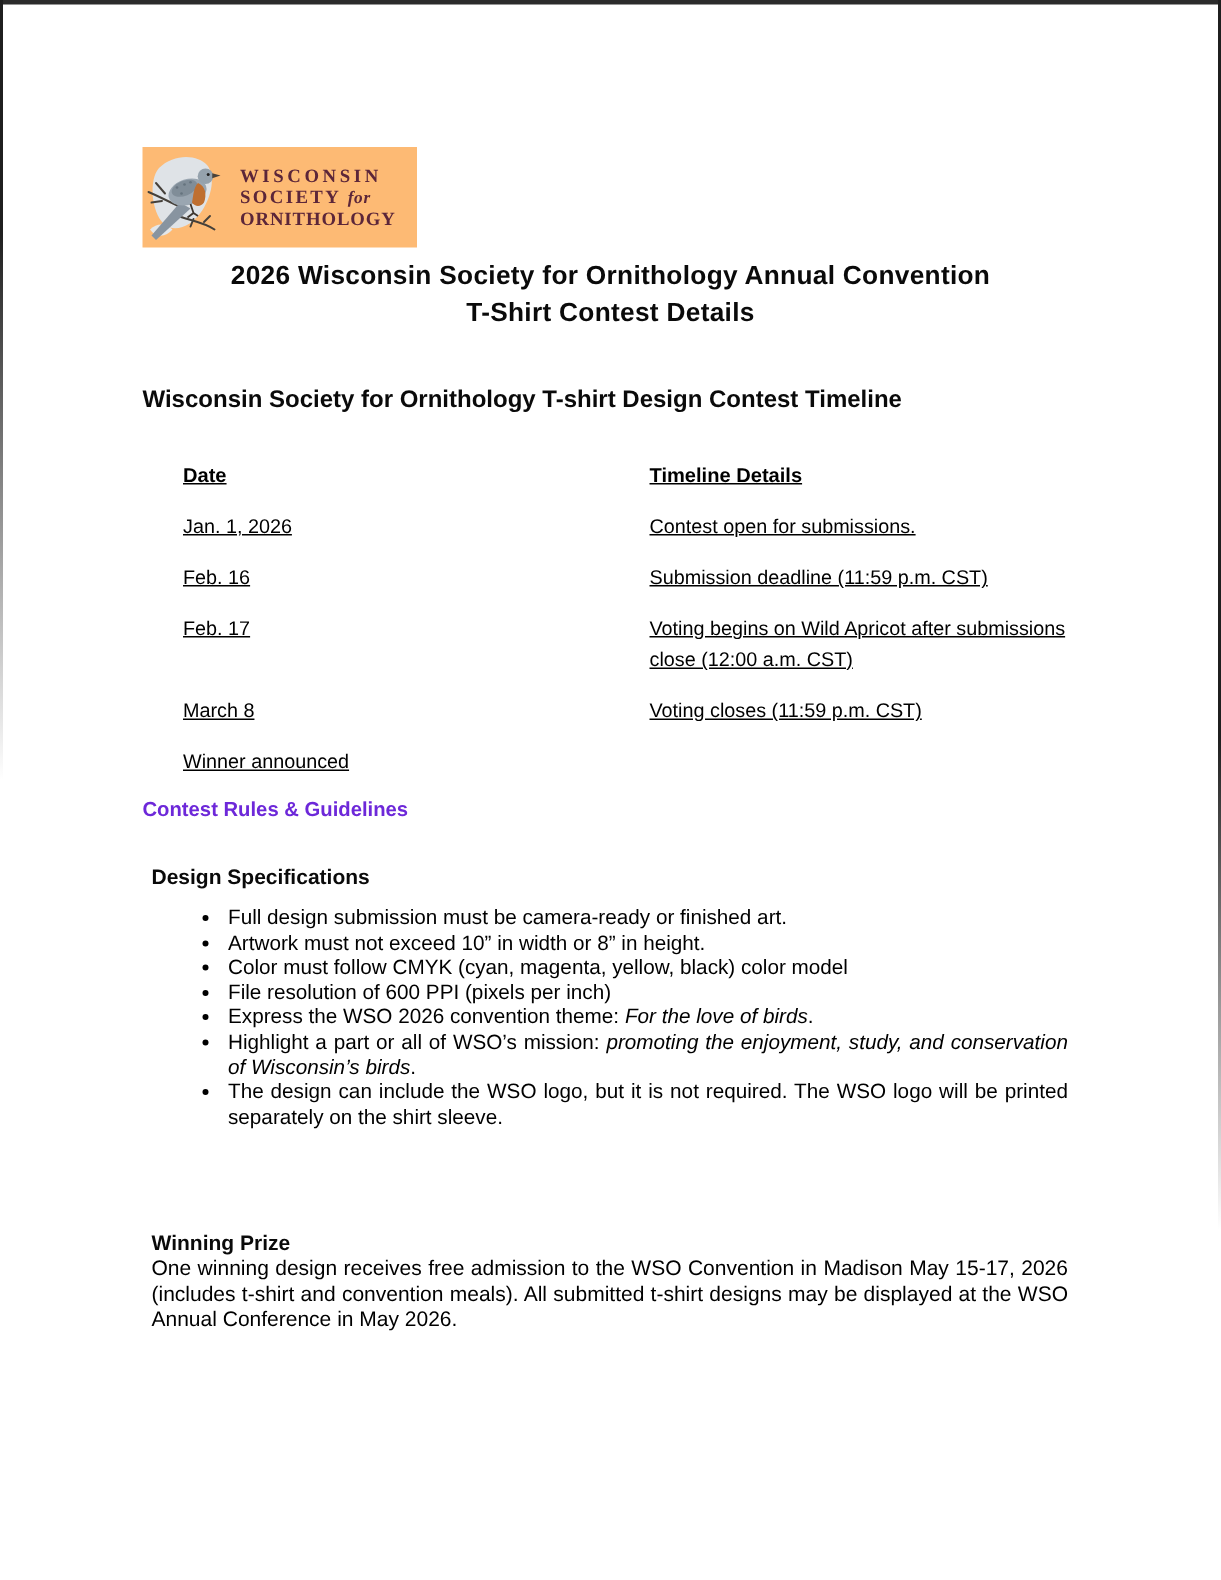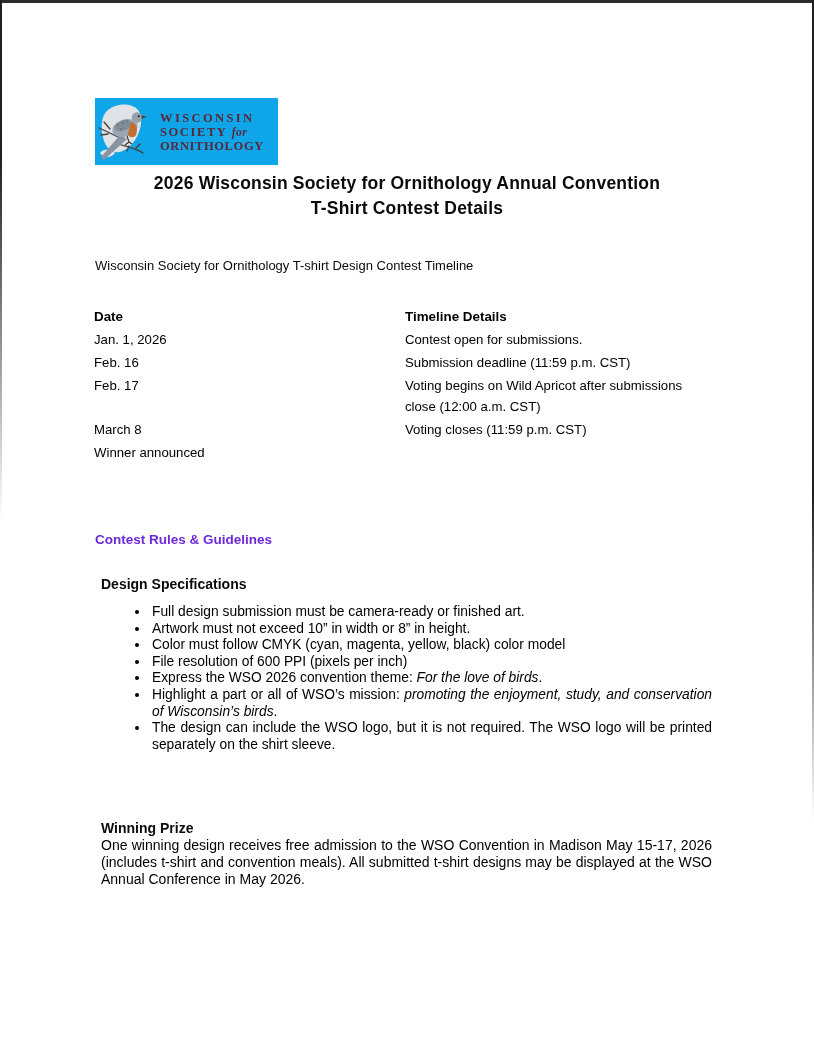--- a/index.html
+++ b/index.html
@@ -12,41 +12,41 @@
     overflow:hidden;
   }
   .topbar{position:absolute;top:0;left:0;width:814px;height:3px;background:#2b2b2b;}
   .edge-left{position:absolute;top:0;left:0;width:2px;height:520px;
     background:linear-gradient(#1f1f1f 30%, rgba(0,0,0,0));}
   .edge-right{position:absolute;top:0;right:0;width:2px;height:820px;
     background:linear-gradient(#1f1f1f 60%, rgba(0,0,0,0));}
 
   
   .logo{position:absolute;left:95px;top:98px;width:183px;height:67px;
-    background:#0ea5e9;display:flex;align-items:center;}
+    background:#fdba74;display:flex;align-items:center;}
   .logo svg{display:block;margin-left:1px;}
   .logo-text{font-family:"Liberation Serif", serif;color:#5c2639;font-weight:700;
     margin-left:4px;line-height:14px;white-space:nowrap;}
   .logo-l1{font-size:12.5px;letter-spacing:2.4px;}
   .logo-l2{font-size:12.5px;letter-spacing:1.6px;}
   .logo-l2 .for{font-style:italic;font-weight:600;font-size:11.5px;letter-spacing:0.5px;text-transform:none;}
   .logo-l3{font-size:12.5px;letter-spacing:0.6px;}
 
   
   .doc-title{position:absolute;top:171px;left:0;width:814px;text-align:center;
     font-size:17.5px;font-weight:700;line-height:24.5px;letter-spacing:0.2px;color:#0a0a0a;}
   .doc-title span{display:block;}
 
   
   .timeline-heading{position:absolute;top:258px;left:95px;
-    font-size:13px;font-weight:400;color:#0a0a0a;}
+    font-size:16px;font-weight:700;color:#0a0a0a;}
 
-  .timeline-table{position:absolute;top:306px;left:94px;width:590px;
-    display:grid;grid-template-columns:311px 279px;row-gap:2px;
-    font-size:13.2px;line-height:21px;}
+  .timeline-table{position:absolute;top:306px;left:122px;width:590px;
+    display:grid;grid-template-columns:311px 279px;row-gap:13px;
+    font-size:13.2px;line-height:21px;text-decoration:underline;}
   .timeline-table .th{font-weight:700;font-size:13.4px;}
   .timeline-table .td{font-weight:400;}
 
   
   .rules-heading{position:absolute;top:532px;left:95px;
     font-size:13.5px;font-weight:700;color:#6d28d9;}
 
   .specs{position:absolute;top:576px;left:101px;width:611px;}
   .sub-heading{font-size:14px;font-weight:700;line-height:16px;margin:0;color:#0a0a0a;}
   .body-p{font-size:14px;line-height:17px;margin:0;text-align:justify;}

